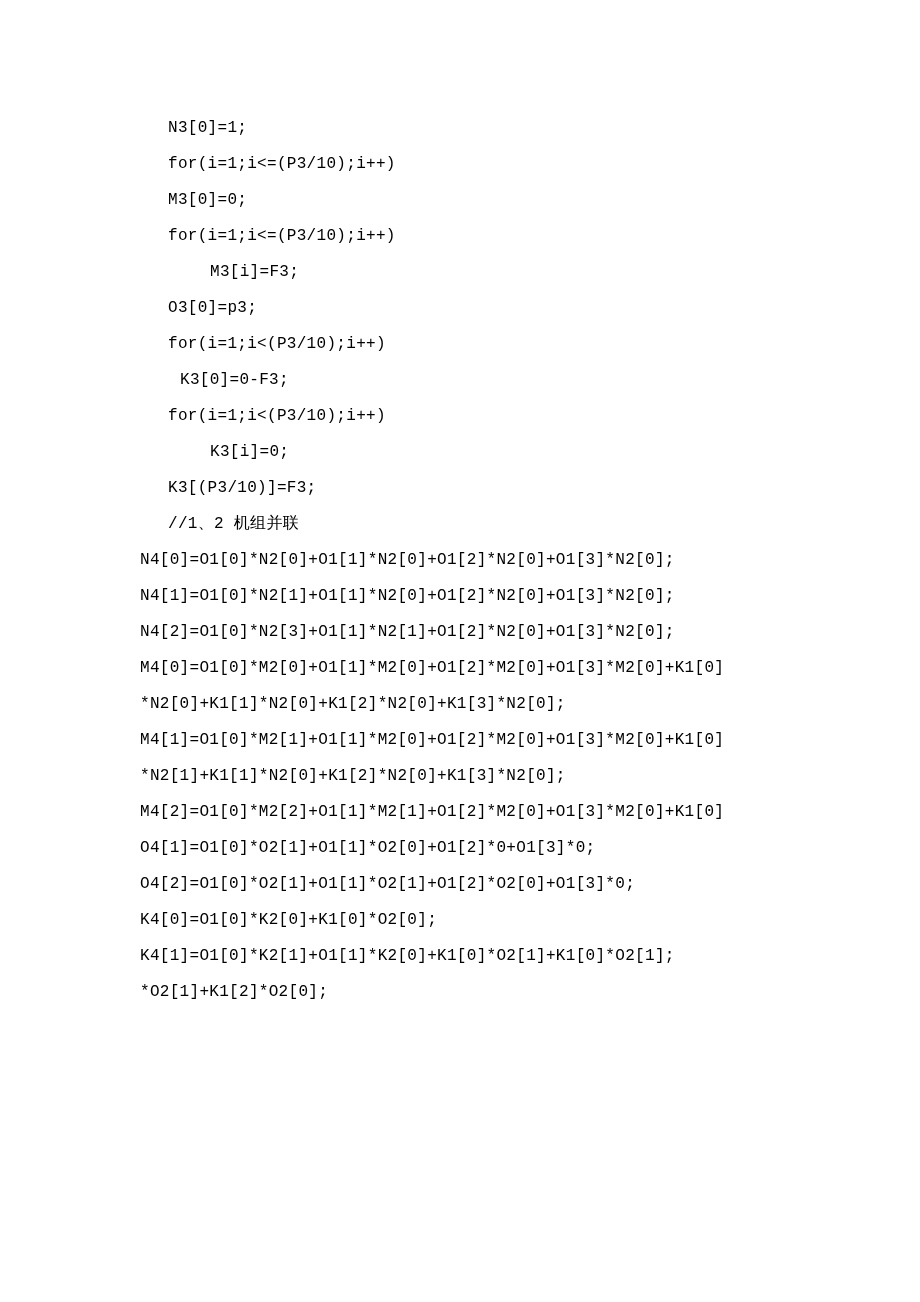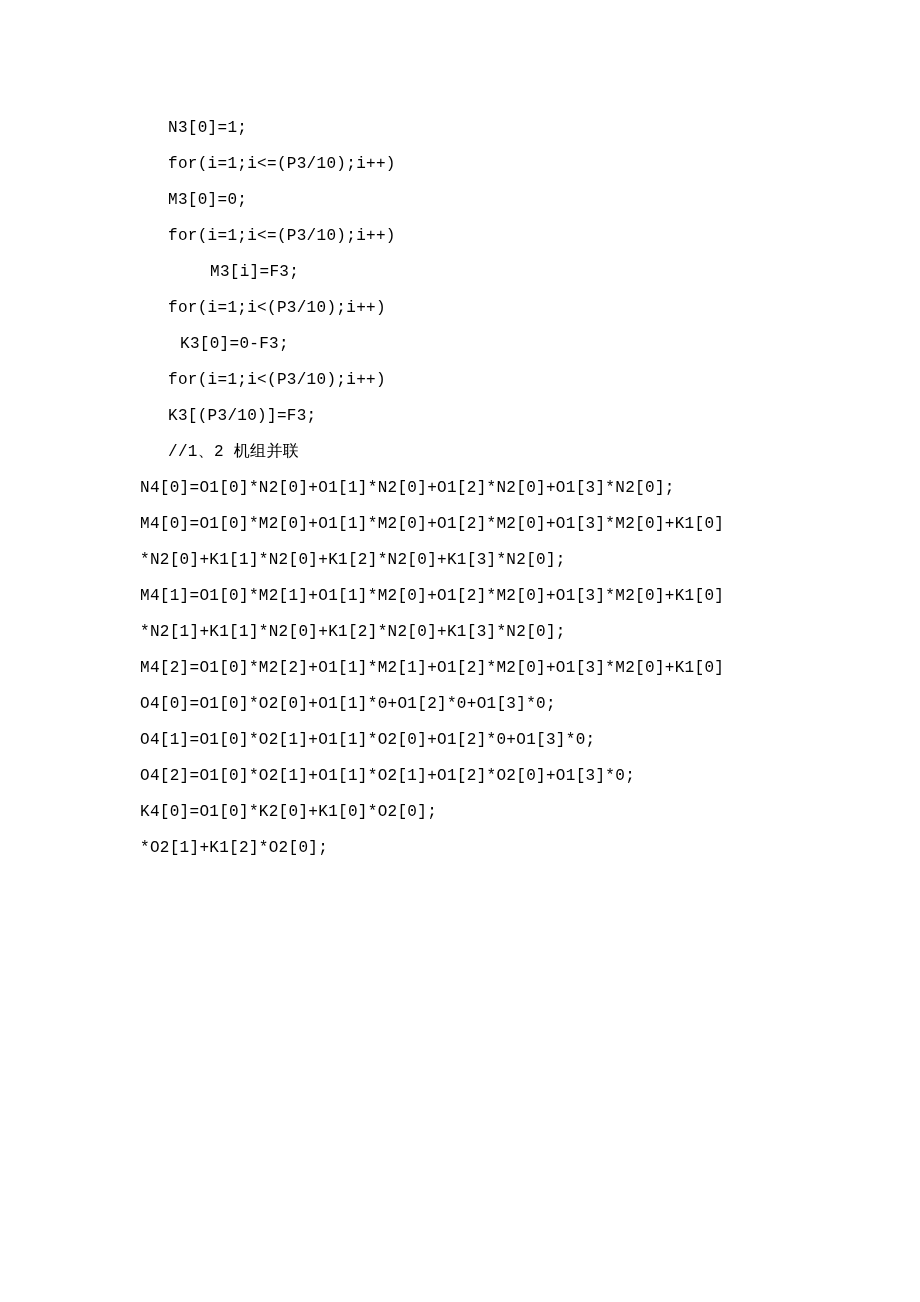--- a/index.html
+++ b/index.html
@@ -31,29 +31,33 @@
 </style>
 </head>
 <body>
 
 <div class="page" id="container">
     <div class="line indent1">N3[0]=1;</div>
     <div class="line indent1">for(i=1;i&lt;=(P3/10);i++)</div>
     <div class="line indent1">M3[0]=0;</div>
     <div class="line indent1">for(i=1;i&lt;=(P3/10);i++)</div>
     <div class="line indent2">M3[i]=F3;</div>
+    <div class="line indent1">O3[0]=p3;</div>
     <div class="line indent1">for(i=1;i&lt;(P3/10);i++)</div>
     <div class="line indent1b">K3[0]=0-F3;</div>
     <div class="line indent1">for(i=1;i&lt;(P3/10);i++)</div>
+    <div class="line indent2">K3[i]=0;</div>
     <div class="line indent1">K3[(P3/10)]=F3;</div>
     <div class="line indent1">//1、2 机组并联</div>
     <div class="line ">N4[0]=O1[0]*N2[0]+O1[1]*N2[0]+O1[2]*N2[0]+O1[3]*N2[0];</div>
+    <div class="line ">N4[1]=O1[0]*N2[1]+O1[1]*N2[0]+O1[2]*N2[0]+O1[3]*N2[0];</div>
+    <div class="line ">N4[2]=O1[0]*N2[3]+O1[1]*N2[1]+O1[2]*N2[0]+O1[3]*N2[0];</div>
     <div class="line ">M4[0]=O1[0]*M2[0]+O1[1]*M2[0]+O1[2]*M2[0]+O1[3]*M2[0]+K1[0]</div>
     <div class="line ">*N2[0]+K1[1]*N2[0]+K1[2]*N2[0]+K1[3]*N2[0];</div>
     <div class="line ">M4[1]=O1[0]*M2[1]+O1[1]*M2[0]+O1[2]*M2[0]+O1[3]*M2[0]+K1[0]</div>
     <div class="line ">*N2[1]+K1[1]*N2[0]+K1[2]*N2[0]+K1[3]*N2[0];</div>
     <div class="line ">M4[2]=O1[0]*M2[2]+O1[1]*M2[1]+O1[2]*M2[0]+O1[3]*M2[0]+K1[0]</div>
-    <div class="line ">O4[0]=O1[0]*O2[0]+O1[1]*0+O1[2]*0+O1[3]*0;</div>
     <div class="line ">O4[1]=O1[0]*O2[1]+O1[1]*O2[0]+O1[2]*0+O1[3]*0;</div>
     <div class="line ">O4[2]=O1[0]*O2[1]+O1[1]*O2[1]+O1[2]*O2[0]+O1[3]*0;</div>
     <div class="line ">K4[0]=O1[0]*K2[0]+K1[0]*O2[0];</div>
+    <div class="line ">K4[1]=O1[0]*K2[1]+O1[1]*K2[0]+K1[0]*O2[1]+K1[0]*O2[1];</div>
     <div class="line ">*O2[1]+K1[2]*O2[0];</div>
   </div>
 
 </body></html>

